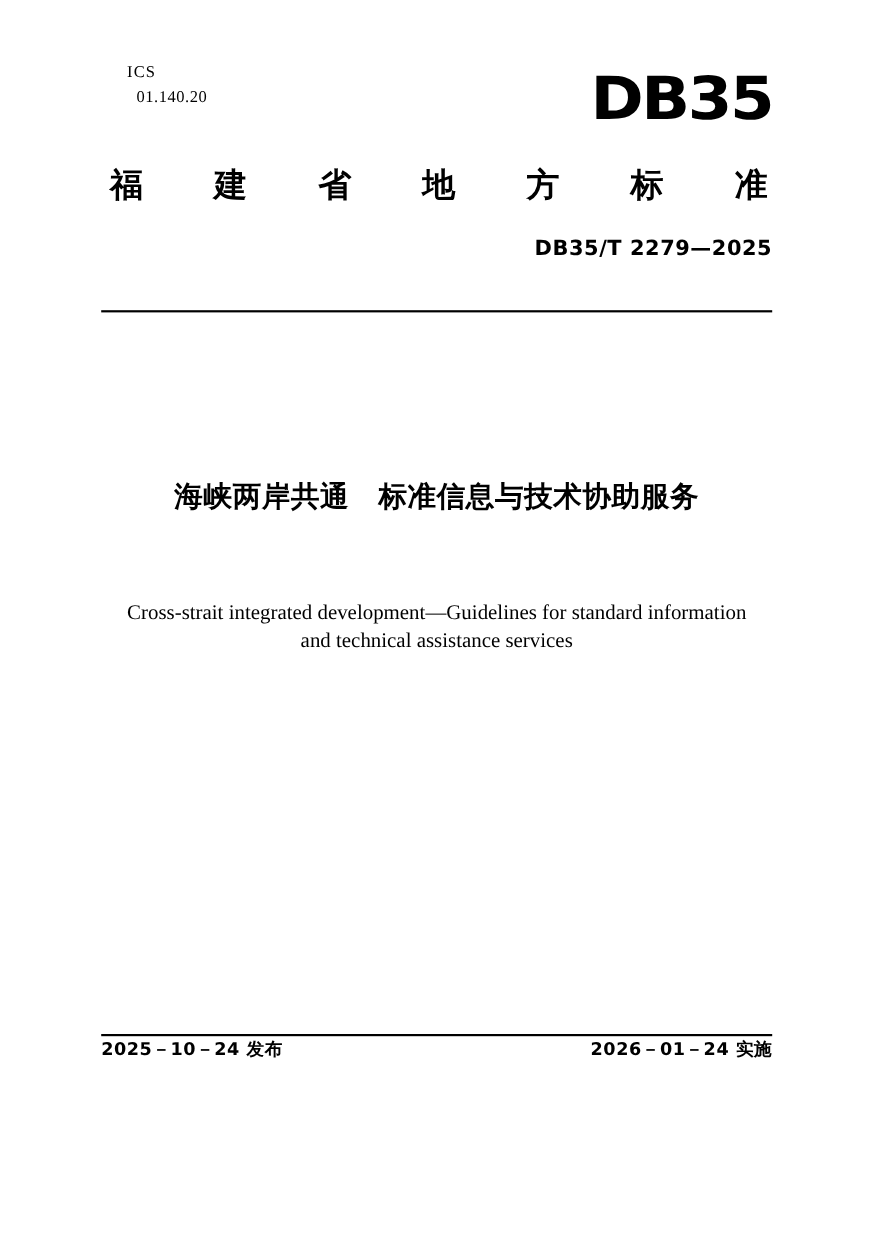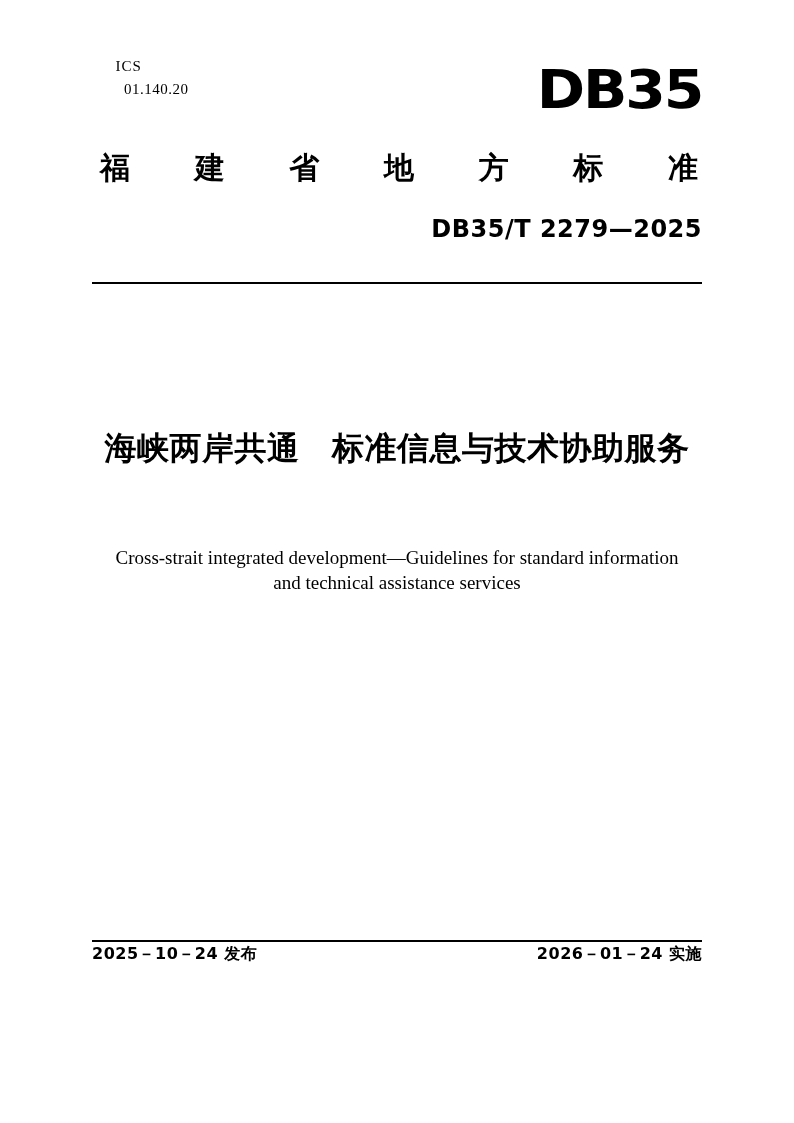--- a/index.html
+++ b/index.html
@@ -71,21 +71,21 @@
     display: inline-block;
   }
 
   
   .std-number {
     position: absolute;
     right: 92px;
     top: 215px;
     font-family: "DejaVu Sans", sans-serif;
     font-weight: bold;
-    font-size: 24px;
+    font-size: 19px;
     letter-spacing: 0.5px;
   }
 
   
   .rule-top {
     position: absolute;
     left: 92px;
     right: 92px;
     top: 282px;
     border-top: 2.5px solid #000;
@@ -98,23 +98,23 @@
     border-top: 2.5px solid #000;
   }
 
   
   .doc-title {
     position: absolute;
     left: 95px;
     right: 95px;
     top: 430px;
     text-align: center;
-    font-family: Liberation Mono, monospace;
-    font-weight: bold;
-    font-size: 32px;
+    font-family: Liberation Sans, sans-serif;
+    font-weight: bold;
+    font-size: 26px;
     line-height: 42px;
     letter-spacing: 0.5px;
   }
   .doc-title .line {
     display: block;
   }
   .doc-title-en {
     position: absolute;
     left: 110px;
     right: 110px;

